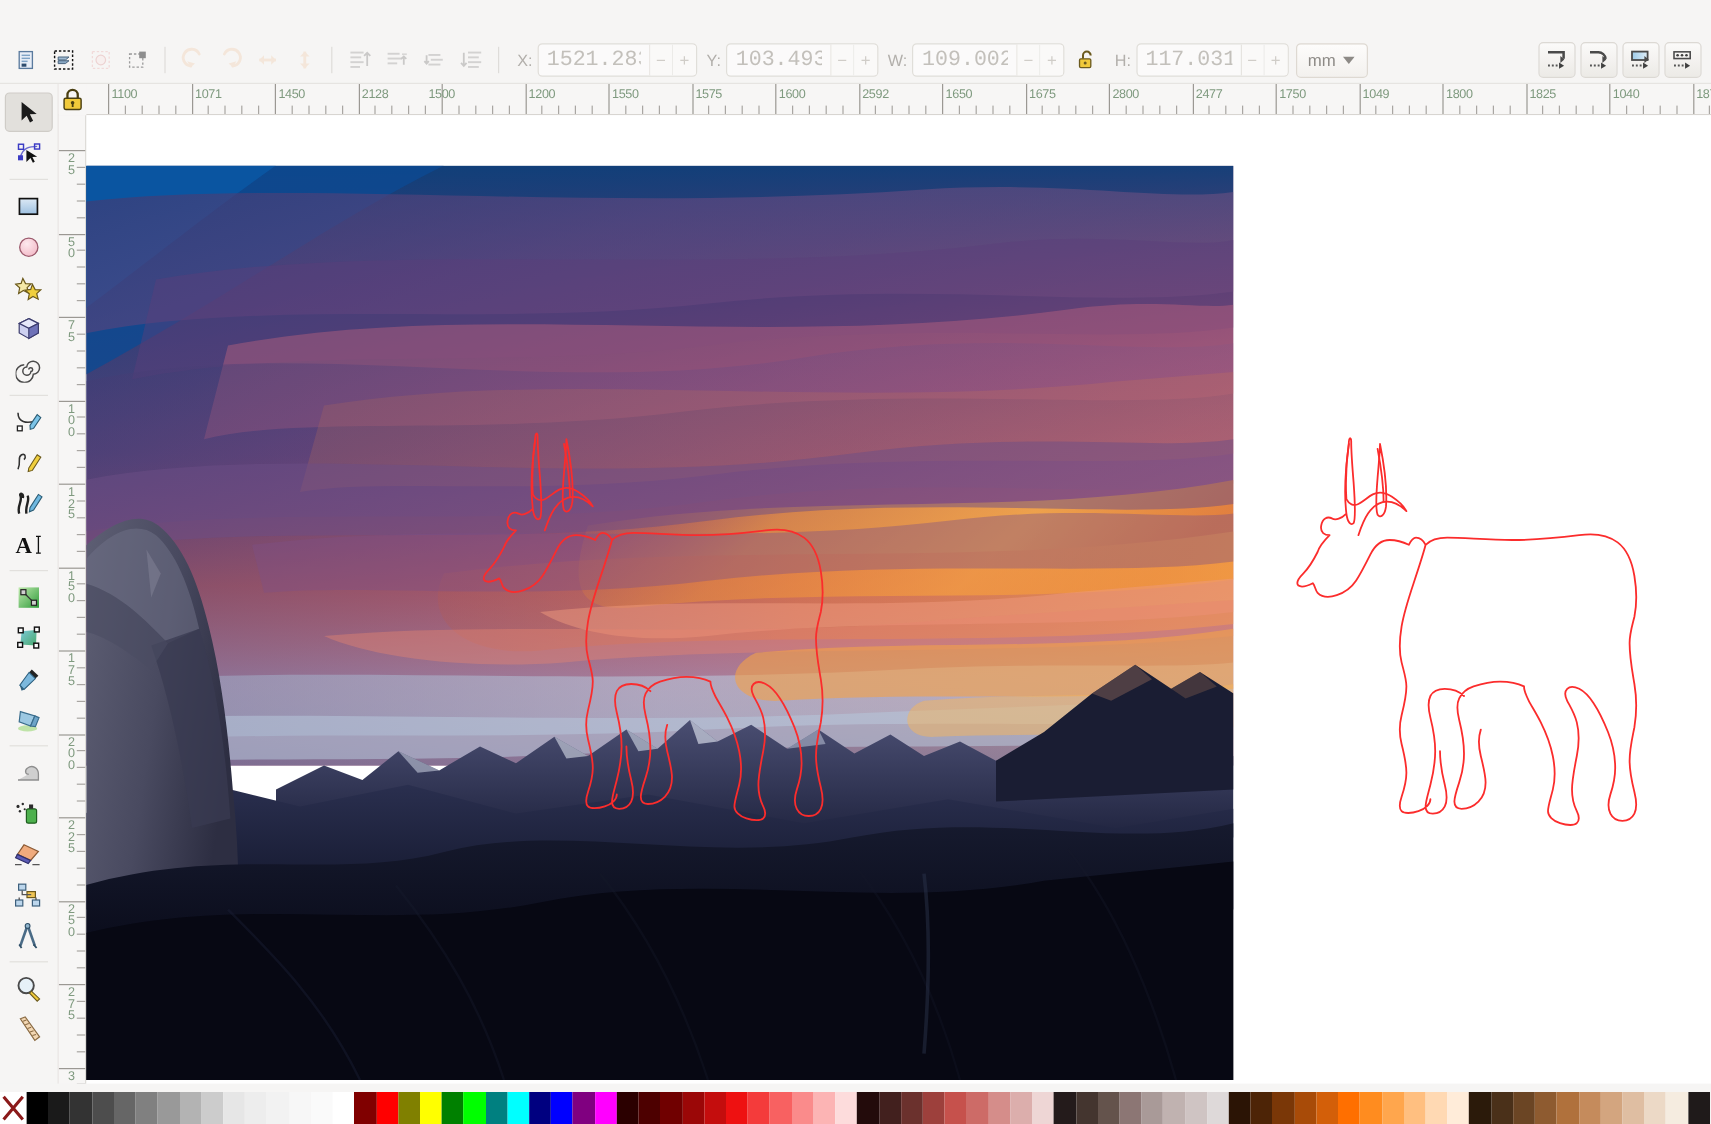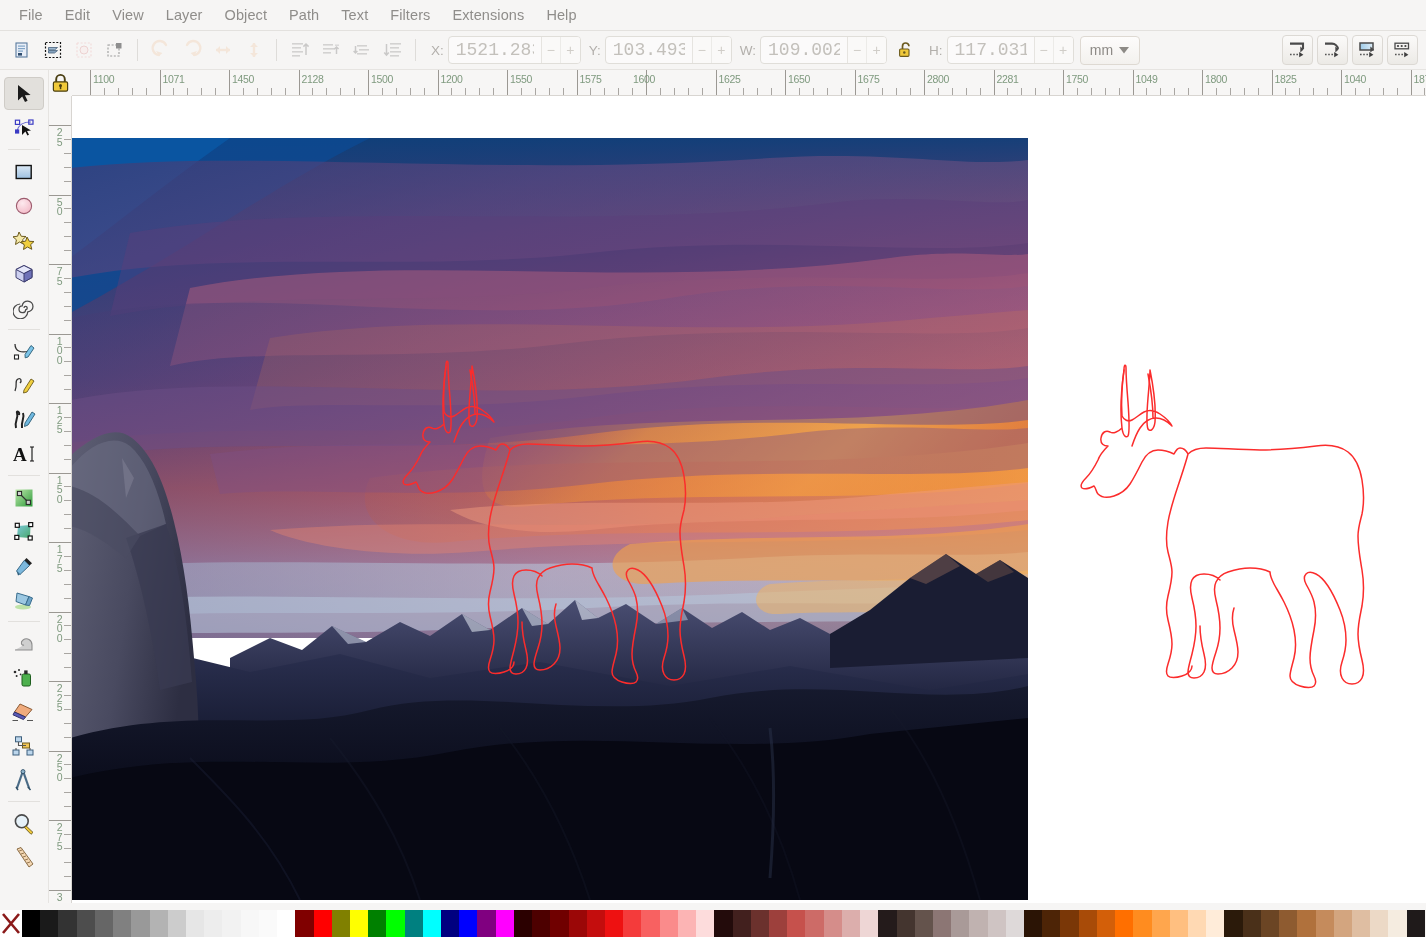--- a/index.html
+++ b/index.html
@@ -132,32 +132,20 @@
   .scrollstub {
     position: absolute; left: 0; top: 903px; width: 1426px; height: 7px;
     background: #f6f5f4;
   }
 </style>
 </head>
 <body>
 
 <div id="app">
 
-  <div class="menubar">
-    <div class="menuitem">File</div>
-    <div class="menuitem">Edit</div>
-    <div class="menuitem">View</div>
-    <div class="menuitem">Layer</div>
-    <div class="menuitem">Object</div>
-    <div class="menuitem">Path</div>
-    <div class="menuitem">Text</div>
-    <div class="menuitem">Filters</div>
-    <div class="menuitem">Extensions</div>
-    <div class="menuitem">Help</div>
-  </div>
 
   <div class="cmdbar">
 
     <div class="tbtn">
       <svg width="20" height="20" viewBox="0 0 20 20">
         <rect x="4" y="3" width="11" height="14" fill="#e8eef7" stroke="#5a7a9e" stroke-width="1.1"></rect>
         <rect x="6" y="5.5" width="7" height="1.2" fill="#7fa3c6"></rect>
         <rect x="6" y="8" width="7" height="1.2" fill="#7fa3c6"></rect>
         <rect x="6" y="10.5" width="5" height="1.2" fill="#7fa3c6"></rect>
         <rect x="6" y="13" width="4" height="2.6" fill="#2f4d6e"></rect>
@@ -579,21 +567,21 @@
         <div class="rtick" style="left:207.8px;top:18px;width:1px;height:8px"></div>
         <div class="rtick" style="left:221.7px;top:18px;width:1px;height:8px"></div>
         <div class="rtick" style="left:235.6px;top:18px;width:1px;height:8px"></div>
         <div class="rtick" style="left:249.5px;top:0;width:1px;height:26px;background:#9b9893"></div>
         <div class="rlabel" style="left:252.5px;top:3px">2128</div>
         <div class="rtick" style="left:263.4px;top:18px;width:1px;height:8px"></div>
         <div class="rtick" style="left:277.3px;top:18px;width:1px;height:8px"></div>
         <div class="rtick" style="left:291.2px;top:18px;width:1px;height:8px"></div>
         <div class="rtick" style="left:305.1px;top:18px;width:1px;height:8px"></div>
         <div class="rtick" style="left:319px;top:0;width:1px;height:26px;background:#9b9893"></div>
-        <div class="rlabel" style="left:322px;top:3px">1500</div>
+        <div class="rlabel" style="left:308px;top:3px">1500</div>
         <div class="rtick" style="left:332.9px;top:18px;width:1px;height:8px"></div>
         <div class="rtick" style="left:346.8px;top:18px;width:1px;height:8px"></div>
         <div class="rtick" style="left:360.7px;top:18px;width:1px;height:8px"></div>
         <div class="rtick" style="left:374.6px;top:18px;width:1px;height:8px"></div>
         <div class="rtick" style="left:388.5px;top:0;width:1px;height:26px;background:#9b9893"></div>
         <div class="rlabel" style="left:391.5px;top:3px">1200</div>
         <div class="rtick" style="left:402.4px;top:18px;width:1px;height:8px"></div>
         <div class="rtick" style="left:416.3px;top:18px;width:1px;height:8px"></div>
         <div class="rtick" style="left:430.2px;top:18px;width:1px;height:8px"></div>
         <div class="rtick" style="left:444.1px;top:18px;width:1px;height:8px"></div>
@@ -603,27 +591,27 @@
         <div class="rtick" style="left:485.8px;top:18px;width:1px;height:8px"></div>
         <div class="rtick" style="left:499.7px;top:18px;width:1px;height:8px"></div>
         <div class="rtick" style="left:513.6px;top:18px;width:1px;height:8px"></div>
         <div class="rtick" style="left:527.5px;top:0;width:1px;height:26px;background:#9b9893"></div>
         <div class="rlabel" style="left:530.5px;top:3px">1575</div>
         <div class="rtick" style="left:541.4px;top:18px;width:1px;height:8px"></div>
         <div class="rtick" style="left:555.3px;top:18px;width:1px;height:8px"></div>
         <div class="rtick" style="left:569.2px;top:18px;width:1px;height:8px"></div>
         <div class="rtick" style="left:583.1px;top:18px;width:1px;height:8px"></div>
         <div class="rtick" style="left:597px;top:0;width:1px;height:26px;background:#9b9893"></div>
-        <div class="rlabel" style="left:584px;top:3px">1600</div>
+        <div class="rlabel" style="left:600px;top:3px">1600</div>
         <div class="rtick" style="left:610.9px;top:18px;width:1px;height:8px"></div>
         <div class="rtick" style="left:624.8px;top:18px;width:1px;height:8px"></div>
         <div class="rtick" style="left:638.7px;top:18px;width:1px;height:8px"></div>
         <div class="rtick" style="left:652.6px;top:18px;width:1px;height:8px"></div>
         <div class="rtick" style="left:666.5px;top:0;width:1px;height:26px;background:#9b9893"></div>
-        <div class="rlabel" style="left:669.5px;top:3px">1625</div>
+        <div class="rlabel" style="left:669.5px;top:3px">2592</div>
         <div class="rtick" style="left:680.4px;top:18px;width:1px;height:8px"></div>
         <div class="rtick" style="left:694.3px;top:18px;width:1px;height:8px"></div>
         <div class="rtick" style="left:708.2px;top:18px;width:1px;height:8px"></div>
         <div class="rtick" style="left:722.1px;top:18px;width:1px;height:8px"></div>
         <div class="rtick" style="left:736px;top:0;width:1px;height:26px;background:#9b9893"></div>
         <div class="rlabel" style="left:739px;top:3px">1650</div>
         <div class="rtick" style="left:749.9px;top:18px;width:1px;height:8px"></div>
         <div class="rtick" style="left:763.8px;top:18px;width:1px;height:8px"></div>
         <div class="rtick" style="left:777.7px;top:18px;width:1px;height:8px"></div>
         <div class="rtick" style="left:791.6px;top:18px;width:1px;height:8px"></div>
@@ -633,21 +621,21 @@
         <div class="rtick" style="left:833.3px;top:18px;width:1px;height:8px"></div>
         <div class="rtick" style="left:847.2px;top:18px;width:1px;height:8px"></div>
         <div class="rtick" style="left:861.1px;top:18px;width:1px;height:8px"></div>
         <div class="rtick" style="left:875px;top:0;width:1px;height:26px;background:#9b9893"></div>
         <div class="rlabel" style="left:878px;top:3px">2800</div>
         <div class="rtick" style="left:888.9px;top:18px;width:1px;height:8px"></div>
         <div class="rtick" style="left:902.8px;top:18px;width:1px;height:8px"></div>
         <div class="rtick" style="left:916.7px;top:18px;width:1px;height:8px"></div>
         <div class="rtick" style="left:930.6px;top:18px;width:1px;height:8px"></div>
         <div class="rtick" style="left:944.5px;top:0;width:1px;height:26px;background:#9b9893"></div>
-        <div class="rlabel" style="left:947.5px;top:3px">2281</div>
+        <div class="rlabel" style="left:947.5px;top:3px">2477</div>
         <div class="rtick" style="left:958.4px;top:18px;width:1px;height:8px"></div>
         <div class="rtick" style="left:972.3px;top:18px;width:1px;height:8px"></div>
         <div class="rtick" style="left:986.2px;top:18px;width:1px;height:8px"></div>
         <div class="rtick" style="left:1000.1px;top:18px;width:1px;height:8px"></div>
         <div class="rtick" style="left:1014px;top:0;width:1px;height:26px;background:#9b9893"></div>
         <div class="rlabel" style="left:1017px;top:3px">1750</div>
         <div class="rtick" style="left:1027.9px;top:18px;width:1px;height:8px"></div>
         <div class="rtick" style="left:1041.8px;top:18px;width:1px;height:8px"></div>
         <div class="rtick" style="left:1055.7px;top:18px;width:1px;height:8px"></div>
         <div class="rtick" style="left:1069.6px;top:18px;width:1px;height:8px"></div>

